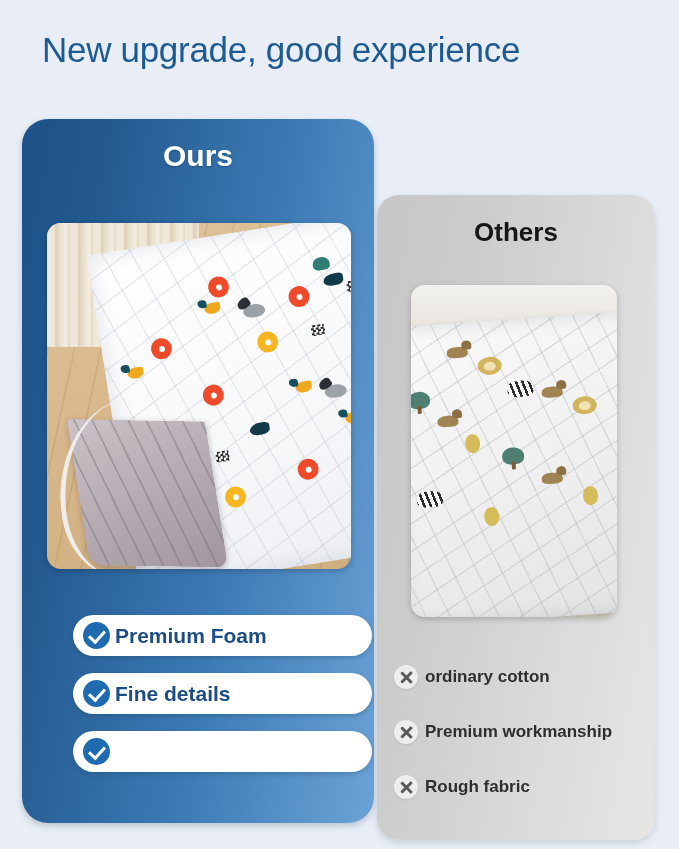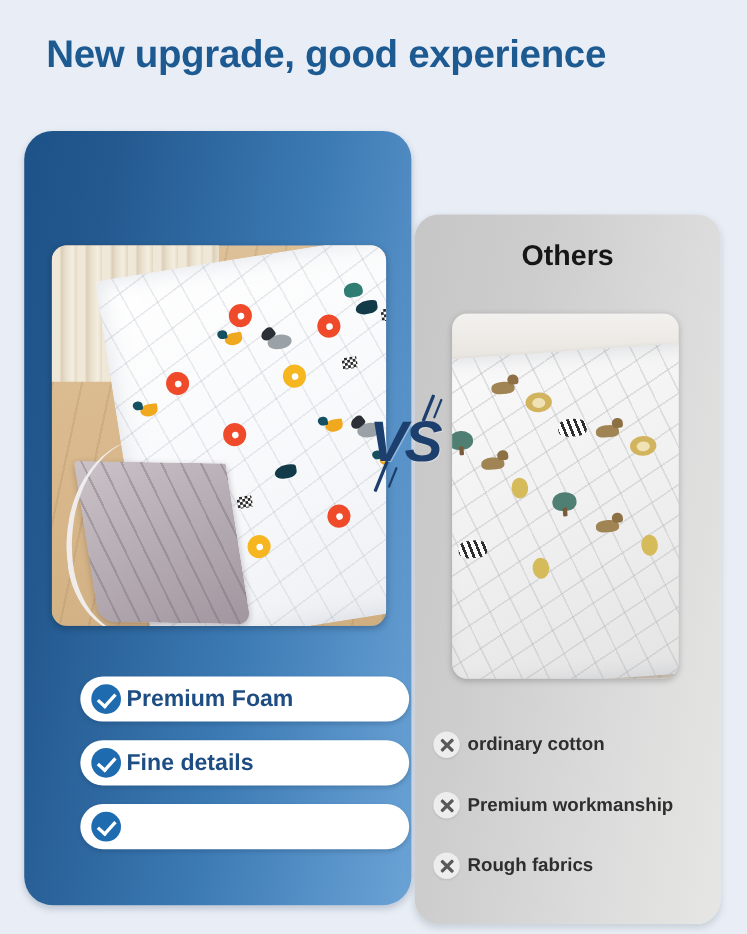--- a/index.html
+++ b/index.html
@@ -7,21 +7,21 @@
     width:679px;height:849px;
     background:#e9eef6;
     font-family:"Liberation Sans","DejaVu Sans",sans-serif;
     overflow:hidden;position:relative;
   }
   .page{position:absolute;inset:0;background:#e9eef6;}
 
   
   .title{
     position:absolute;left:42px;top:30px;width:600px;
-    font-size:35px;font-weight:bold;color:#1d5a92;
+    font-size:35px;font-weight:normal;color:#1d5a92;
     letter-spacing:-0.3px;white-space:nowrap;
   }
 
   
   .panel-ours{
     position:absolute;left:22px;top:119px;width:352px;height:704px;
     border-radius:26px;
     background:linear-gradient(100deg,#1d5288 0%,#23598f 18%,#3c7ab4 58%,#6ba3d6 100%);
     box-shadow:0 3px 7px rgba(80,100,125,.30);
   }
@@ -210,20 +210,21 @@
 </style>
 </head>
 <body>
 
 <div class="page">
 
   <div class="title">New upgrade, good experience</div>
 
   <div class="panel-ours">
 
+    <div class="panel-head-ours">Ours</div>
 
     <div class="photo photo-ours">
       <div class="sc">
         <div class="floor-o"></div>
         <div class="curtain-o"></div>
         <div class="pad-o">
           <div class="mo flower" style="left:118px;top:44px;"></div>
           <div class="mo flower" style="left:52px;top:96px;"></div>
           <div class="mo flower flowerY" style="left:158px;top:106px;"></div>
           <div class="mo flower" style="left:96px;top:150px;"></div>
@@ -292,25 +293,18 @@
     <div class="con" style="top:470px;">
       <span class="xc"></span>
       <span class="lbl">ordinary cotton</span>
     </div>
     <div class="con" style="top:525px;">
       <span class="xc"></span>
       <span class="lbl">Premium workmanship</span>
     </div>
     <div class="con" style="top:580px;">
       <span class="xc"></span>
-      <span class="lbl">Rough fabrics</span>
+      <span class="lbl">Rough fabric</span>
     </div>
   </div>
 
-  <div class="vs-wrap">
-    <span class="bolt b1"></span>
-    <span class="bolt b2"></span>
-    <span class="vs-text">VS</span>
-    <span class="bolt b3"></span>
-    <span class="bolt b4"></span>
-  </div>
 
 </div>
 
 </body></html>

